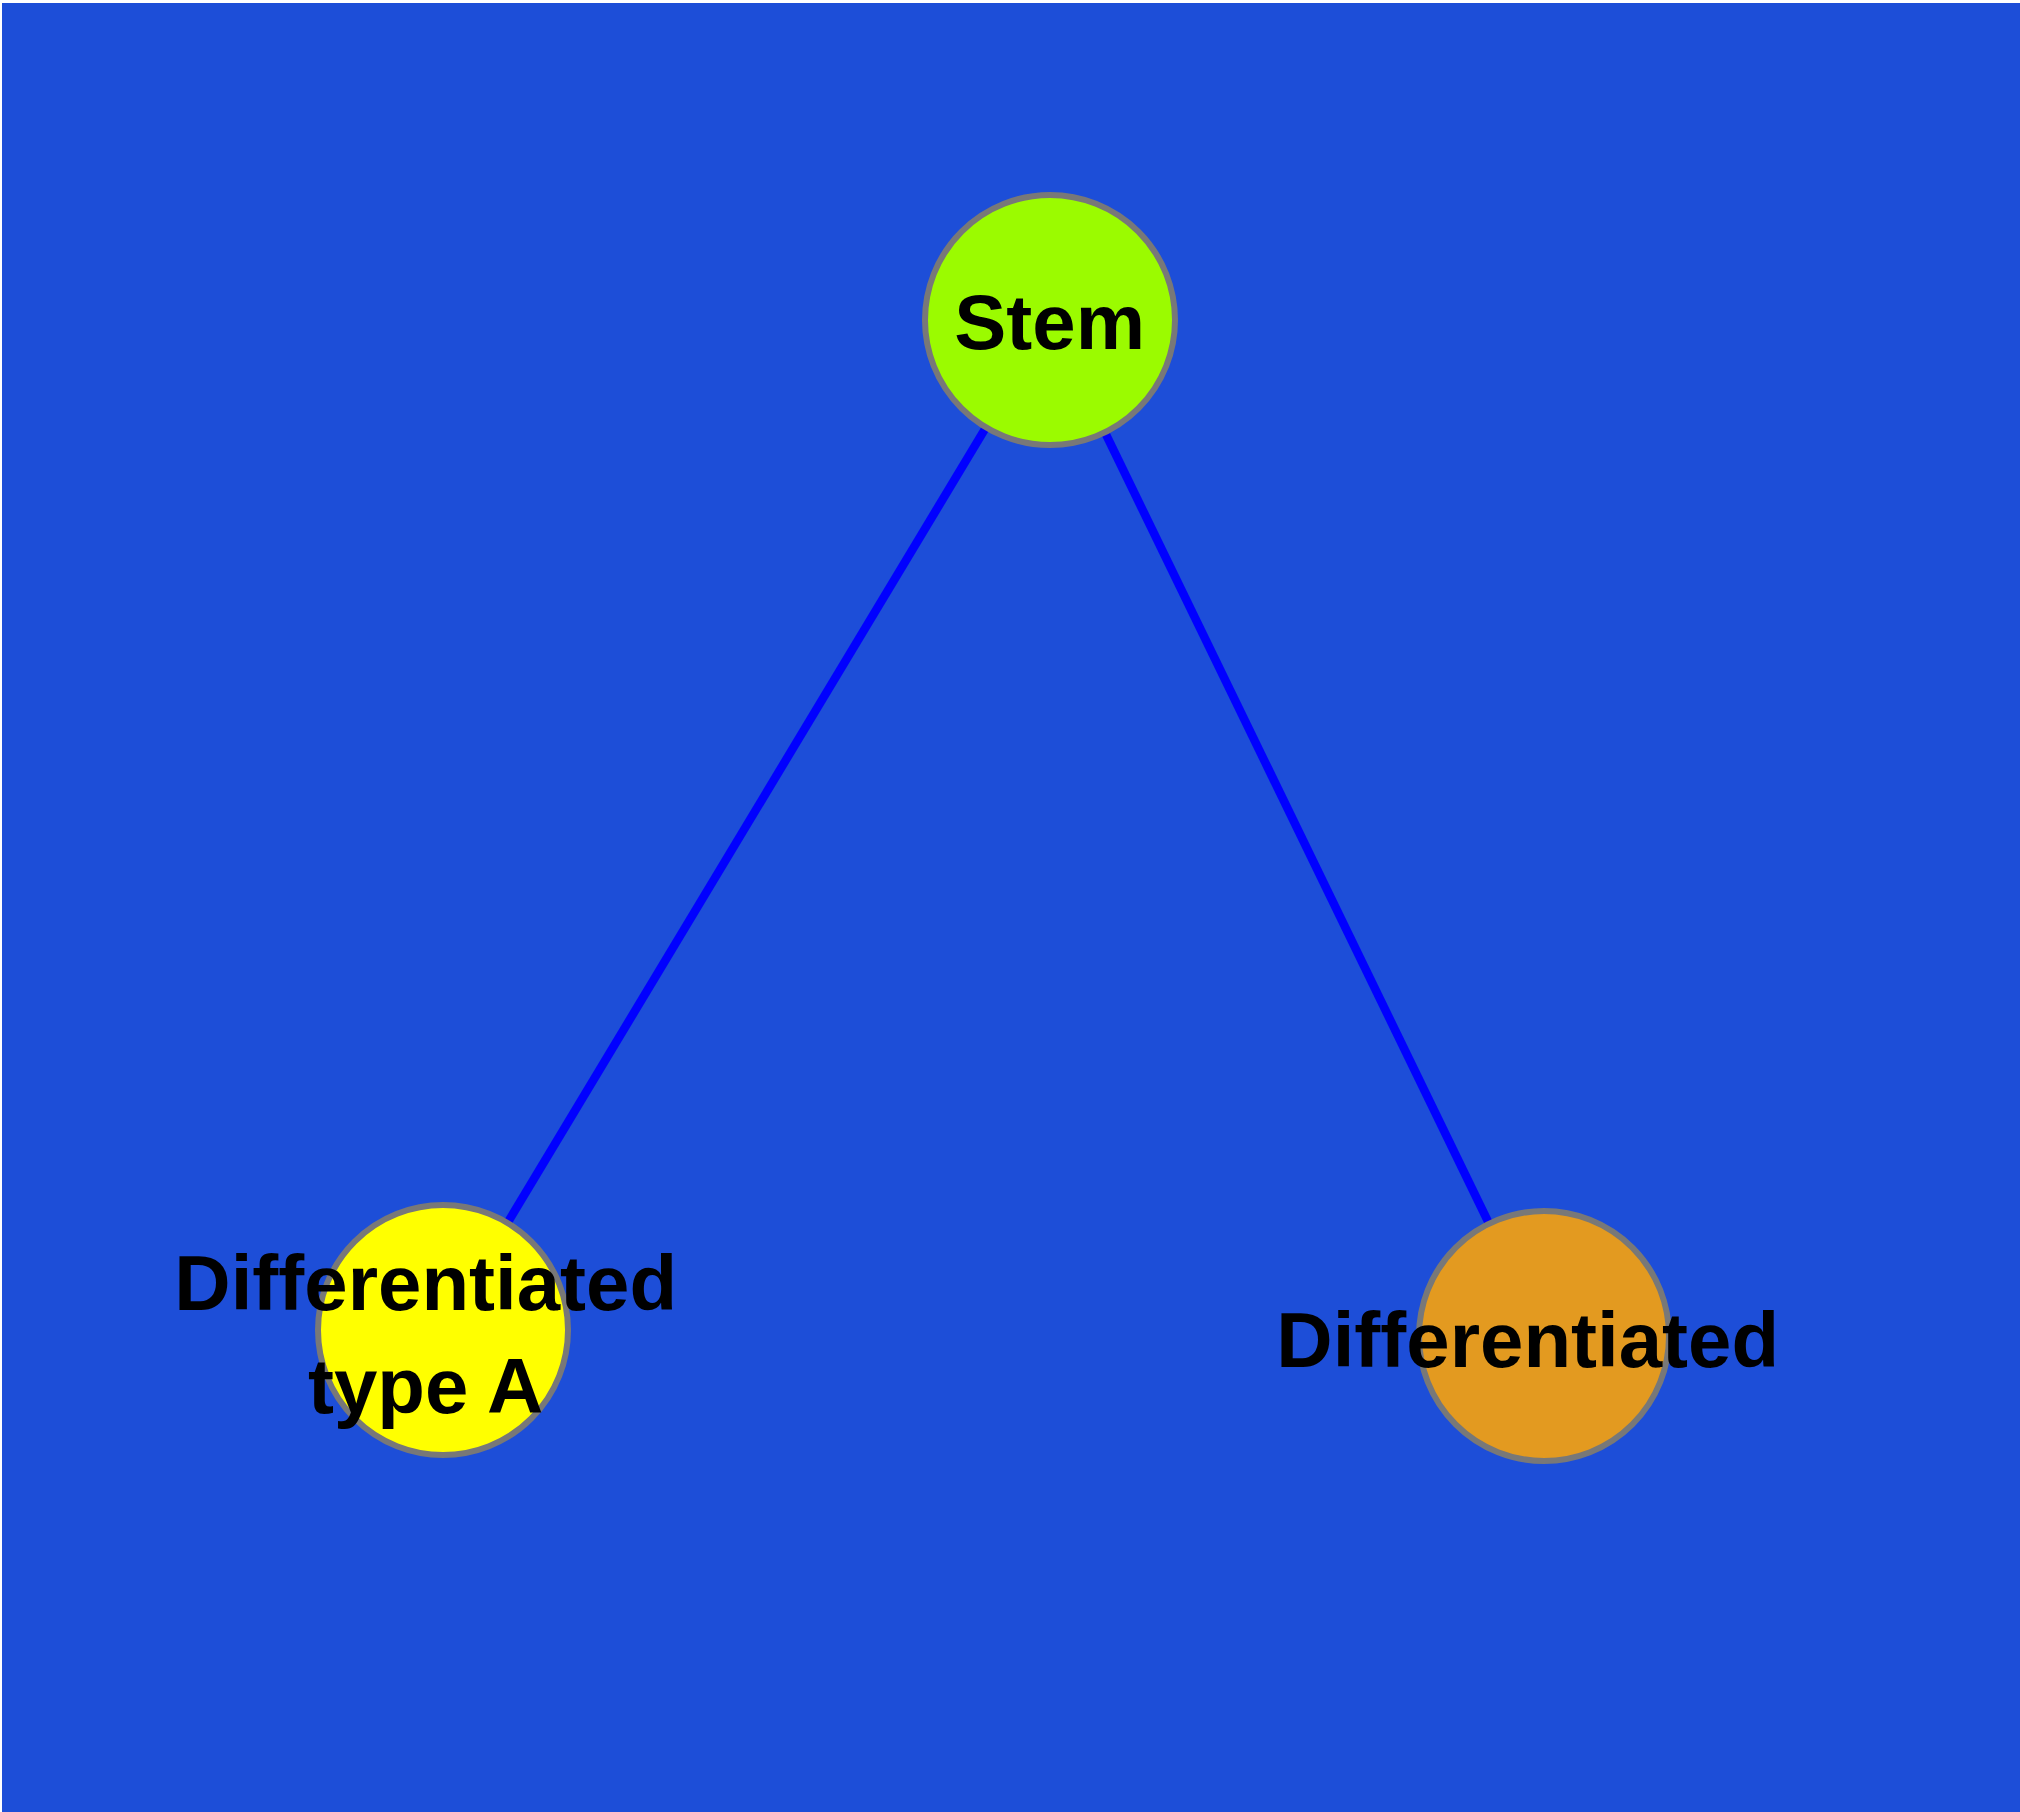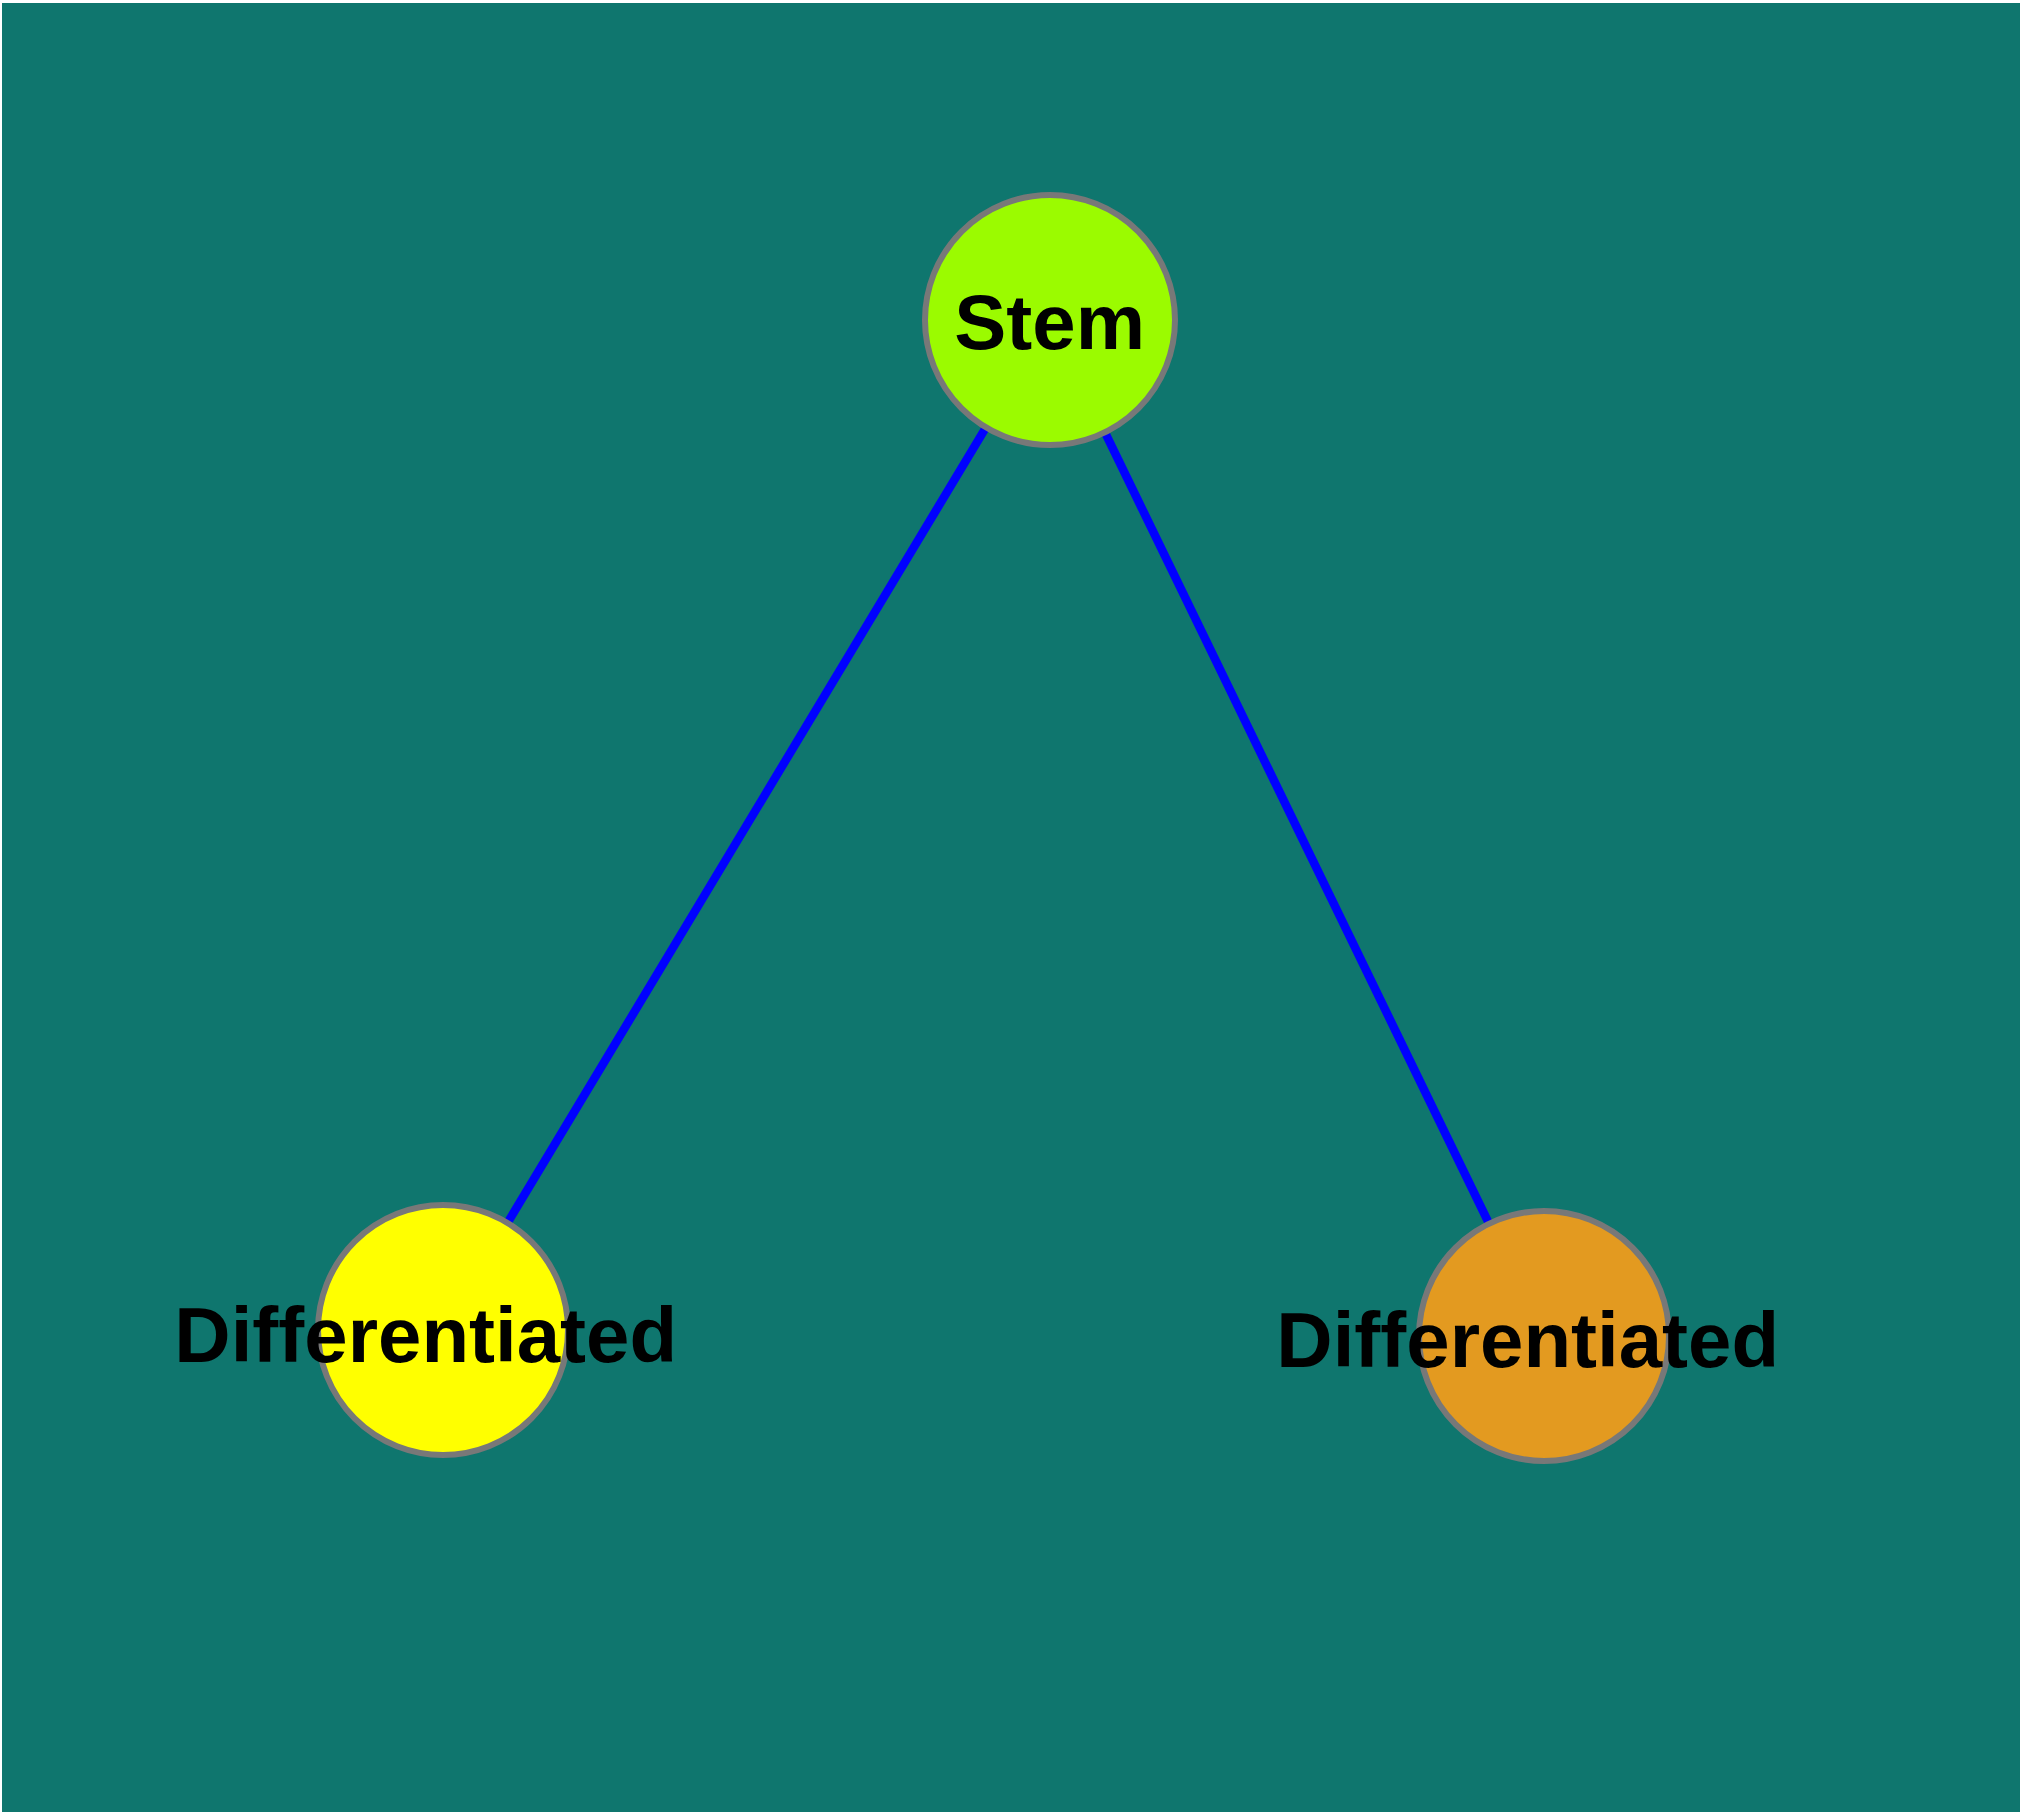--- a/index.html
+++ b/index.html
@@ -42,35 +42,36 @@
     text-align: center;
     white-space: nowrap;
   }
   .node-label span {
     display: block;
   }
 </style>
 </head>
 <body>
 
-<div class="canvas" style="background: #0f766e;">
+<div class="canvas" style="background: #1d4ed8;">
 
   <svg class="edge-layer" viewBox="0 0 2382 2134" width="2019" height="1809">
     <line class="edge" x1="1237" y1="374" x2="520" y2="1566" stroke="#0000ff" stroke-width="10"></line>
     <line class="edge" x1="1237" y1="374" x2="1819" y2="1573" stroke="#0000ff" stroke-width="10"></line>
   </svg>
 
   <div class="node" style="left: 1048px; top: 317px; width: 256px; height: 256px; background: rgb(155, 251, 0); border-color: rgb(120, 120, 120); border-width: 6px;"></div>
   <div class="node" style="left: 441px; top: 1327px; width: 256px; height: 256px; background: rgb(255, 255, 0); border-color: rgb(120, 120, 120); border-width: 6px;"></div>
   <div class="node" style="left: 1542px; top: 1333px; width: 256px; height: 256px; background: rgb(227, 154, 32); border-color: rgb(120, 120, 120); border-width: 6px;"></div>
 
   <div class="node-label" style="left: 1048px; top: 319px; color: rgb(0, 0, 0);">
     <span>Stem</span>
   </div>
   <div class="node-label" style="left: 424px; top: 1332px; color: rgb(0, 0, 0);">
     <span>Differentiated</span>
+    <span>type A</span>
   </div>
   <div class="node-label" style="left: 1526px; top: 1337px; color: rgb(0, 0, 0);">
     <span>Differentiated</span>
   </div>
 
 </div>
 
 
 </body></html>

